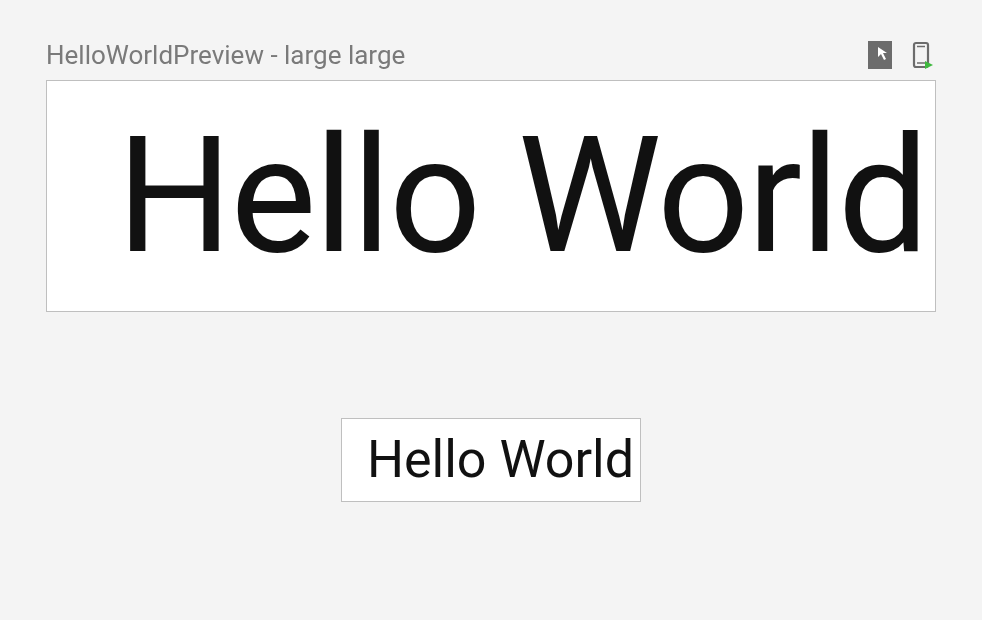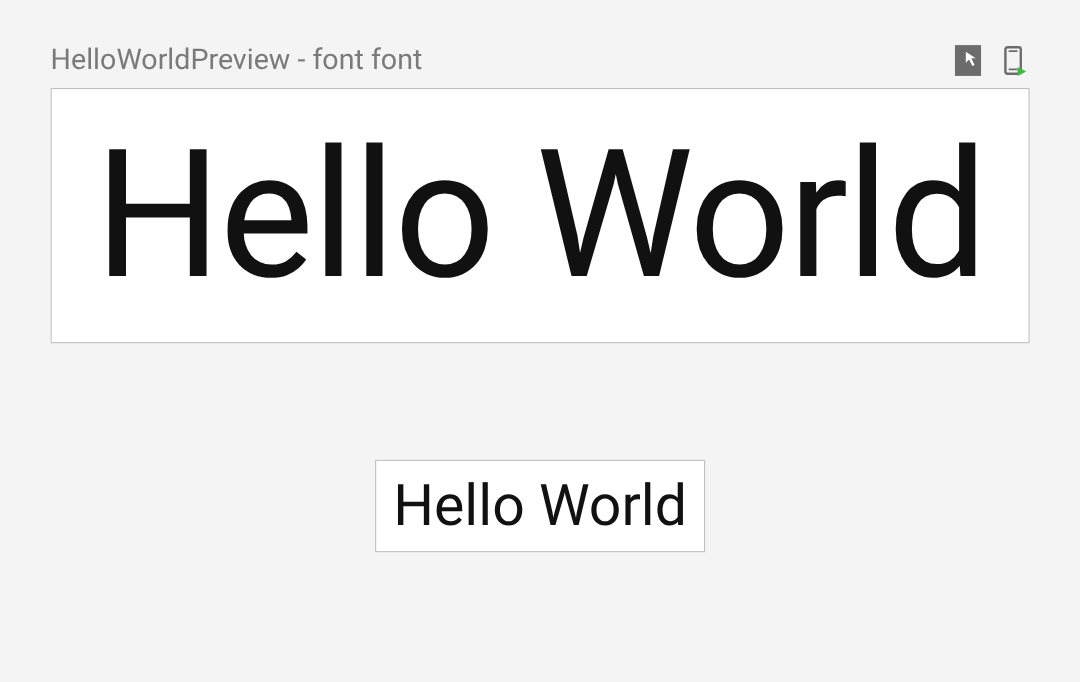--- a/index.html
+++ b/index.html
@@ -44,21 +44,21 @@
       display: flex;
       align-items: center;
       justify-content: center;
       cursor: pointer;
     }
     .preview-box {
       background: #fff;
       border: 1px solid #bfbfbf;
       display: flex;
       align-items: center;
-      justify-content: center;
+      justify-content: flex-end;
       overflow: hidden;
     }
     .preview-large {
       width: 100%;
     }
     .preview-large .preview-box {
       height: 232px;
       padding: 0 8px;
     }
     .preview-large .preview-text {
@@ -92,21 +92,21 @@
       color: #111;
       font-weight: 400;
       white-space: nowrap;
     }
   </style>
 </head>
 <body>
 
 <div class="preview-block preview-large">
   <div class="preview-header">
-    <div class="preview-title">HelloWorldPreview - font font</div>
+    <div class="preview-title">HelloWorldPreview - large large</div>
     <div class="preview-actions">
       <div class="icon-btn">
         <svg width="24" height="28" viewBox="0 0 24 28">
           <rect x="0" y="0" width="24" height="28" fill="#6c6c6c"></rect>
           <path d="M 10 6 L 10 16 L 13 13 L 16 19 L 18 18 L 15 12 L 19 12 Z" fill="#ffffff"></path>
         </svg>
       </div>
       <div class="icon-btn">
         <svg width="24" height="28" viewBox="0 0 24 28">
           <rect x="4" y="2" width="14" height="24" rx="2" fill="none" stroke="#6c6c6c" stroke-width="2.2"></rect>

